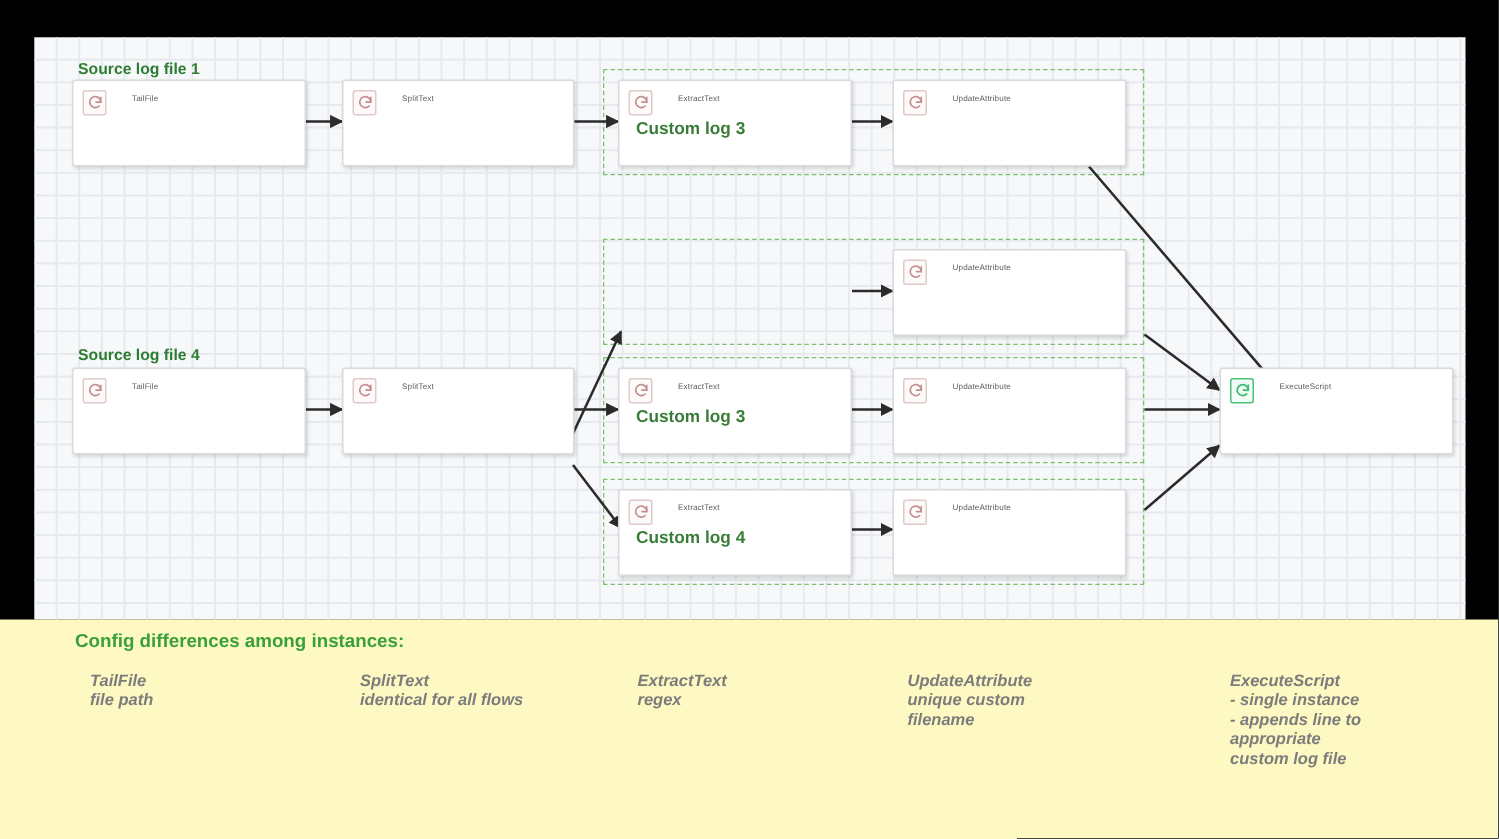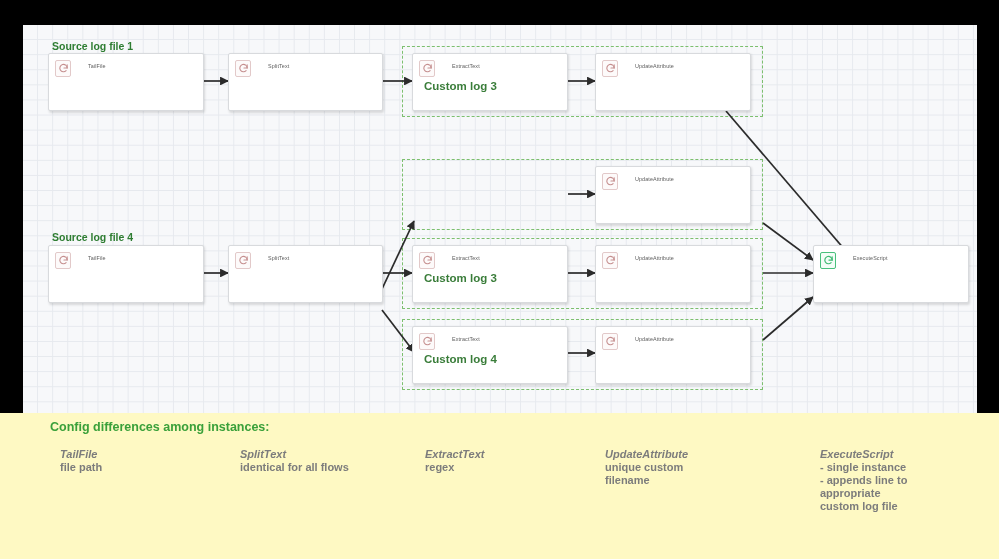--- a/index.html
+++ b/index.html
@@ -123,20 +123,21 @@
   .legend-col .lc-name {
     font-size: 11px;
     font-weight: bold;
     font-style: italic;
     color: #7c7c7c;
     white-space: nowrap;
     line-height: 13px;
   }
   .legend-col .lc-desc {
     font-size: 11px;
+    font-style: italic;
     font-weight: bold;
     color: #7c7c7c;
     line-height: 13px;
     white-space: pre-line;
   }
 </style>
 </head>
 <body>
 
 <div id="root">

